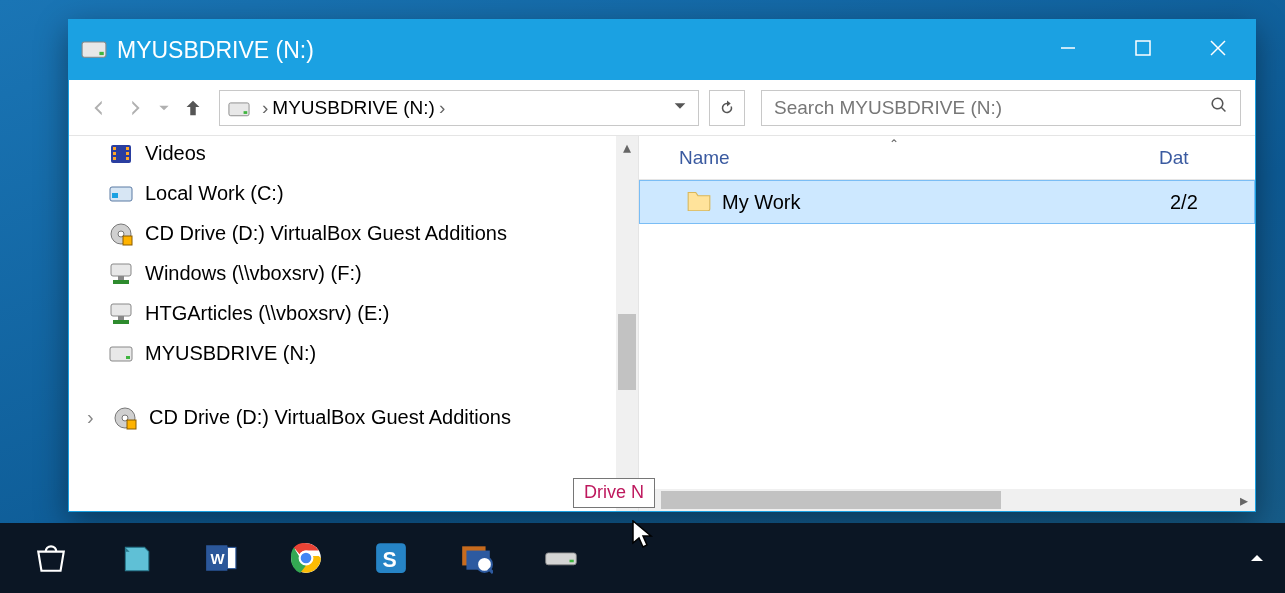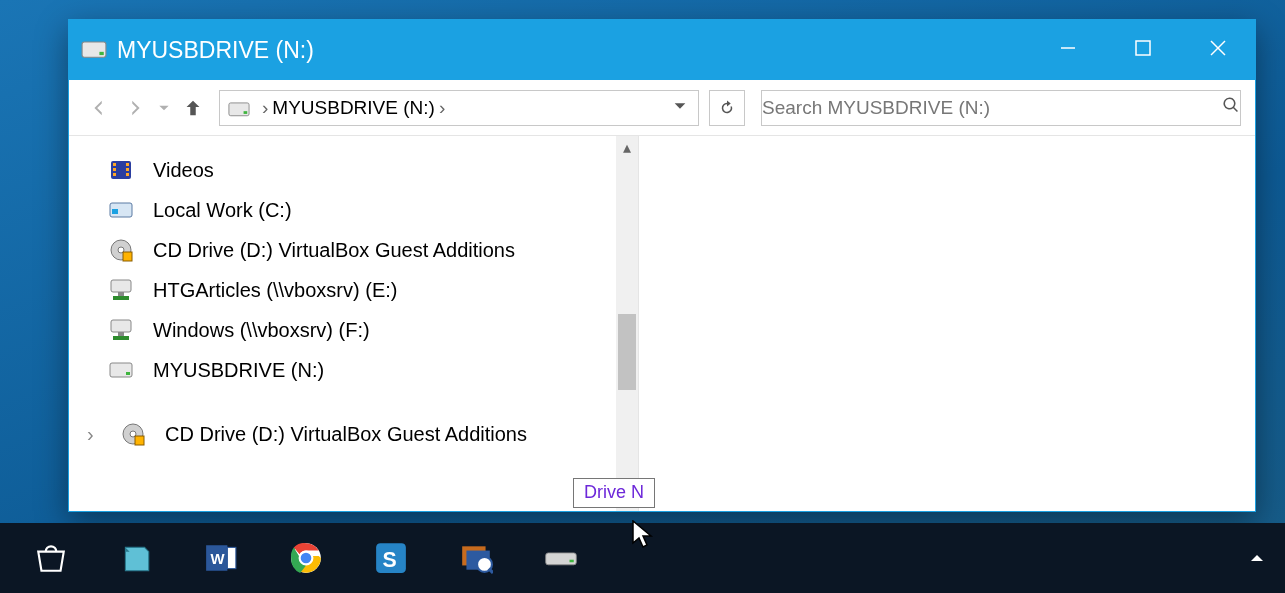--- a/index.html
+++ b/index.html
@@ -42,21 +42,21 @@
 
   
   .tooltip {
     position: absolute;
     left: 573px;
     top: 478px;
     background: #fff;
     border: 1px solid #767676;
     padding: 3px 10px 4px 10px;
     font-size: 18px;
-    color:#6d28d9;
+    color:#be185d;
     z-index: 50;
   }
 
   
   .cursor {
     position:absolute;
     left: 632px;
     top: 520px;
     z-index:60;
   }
@@ -118,44 +118,44 @@
   .addr-box .spacer{flex:1;}
   .addr-drop{width:20px;color:#555;}
   .refresh-btn{width:36px;height:36px;border:1px solid #c8c8c8;display:flex;align-items:center;justify-content:center;margin-right:12px;}
   .refresh-btn svg{width:18px;height:18px;fill:#555;}
   .search-box{
     flex:1;
     border:1px solid #c8c8c8;
     height:36px;
     display:flex;
     align-items:center;
-    padding:0 0;
+    padding:0 12px;
     color:#777;
     font-size:19px;
   }
   .search-box .sicon{margin-left:auto;}
   .search-box .sicon svg{width:18px;height:18px;fill:#555;}
 
   
   .body{flex:1;display:flex;overflow:hidden;}
   .nav-pane{
     width:570px;
     border-right:1px solid #e5e5e5;
     padding:6px 0 0 40px;
     overflow:hidden;
     position:relative;
   }
   .nav-item{
     height:40px;
     display:flex;
-    align-items:flex-end;
+    align-items:flex-start;
     font-size:20px;
     color:#000;
     cursor:pointer;
-    gap:20px;
+    gap:12px;
   }
   .nav-ico{width:24px;height:24px;display:flex;align-items:center;justify-content:center;flex-shrink:0;}
   .nav-pane .spacer-row{height:24px;}
   .nav-scroll{
     position:absolute;
     right:0;top:0;bottom:0;width:22px;
     background:#f0f0f0;
   }
   .nav-scroll .thumb{
     position:absolute;
@@ -333,31 +333,31 @@
         <span>CD Drive (D:) VirtualBox Guest Additions</span>
       </div>
       <div class="nav-item">
         <span class="nav-ico">
           <svg viewBox="0 0 24 24">
               <rect x="2" y="2" width="20" height="12" rx="2" fill="#e8e8e8" stroke="#888"></rect>
               <rect x="9" y="14" width="6" height="4" fill="#888"></rect>
               <rect x="4" y="18" width="16" height="4" fill="#2e8b2e"></rect>
             </svg>
         </span>
-        <span>HTGArticles (\\vboxsrv) (E:)</span>
+        <span>Windows (\\vboxsrv) (F:)</span>
       </div>
       <div class="nav-item">
         <span class="nav-ico">
           <svg viewBox="0 0 24 24">
               <rect x="2" y="2" width="20" height="12" rx="2" fill="#e8e8e8" stroke="#888"></rect>
               <rect x="9" y="14" width="6" height="4" fill="#888"></rect>
               <rect x="4" y="18" width="16" height="4" fill="#2e8b2e"></rect>
             </svg>
         </span>
-        <span>Windows (\\vboxsrv) (F:)</span>
+        <span>HTGArticles (\\vboxsrv) (E:)</span>
       </div>
       <div class="nav-item">
         <span class="nav-ico">
           <svg viewBox="0 0 24 16" class="drive-svg">
               <rect class="body" x="1" y="1" width="22" height="14" rx="2"></rect>
               <rect class="led" x="17" y="10" width="4" height="3"></rect>
             </svg>
         </span>
         <span>MYUSBDRIVE (N:)</span>
       </div>
@@ -374,20 +374,48 @@
         <span>CD Drive (D:) VirtualBox Guest Additions</span>
       </div>
 
       <div class="nav-scroll">
         <div class="arr up">▴</div>
         <div class="thumb"></div>
         <div class="arr dn">▾</div>
       </div>
     </div>
 
+    <div class="content">
+      <div class="col-headers">
+        <div class="col-name">
+          <span>Name</span>
+          <span class="sort-ind">⌃</span>
+        </div>
+        <div class="col-date">
+          <span>Dat</span>
+        </div>
+      </div>
+      <div class="file-row selected">
+        <div class="fname">
+          <span class="folder-ico">
+            <svg viewBox="0 0 24 20">
+                <path d="M2 3h7l2 3h11v12a2 2 0 0 1-2 2H2z" fill="#ffe39b" stroke="#d9b75a"></path>
+              </svg>
+          </span>
+          <span>My Work</span>
+        </div>
+        <div class="fdate">2/2</div>
+      </div>
+
+      <div class="content-hscroll">
+        <div class="arr lt">◂</div>
+        <div class="thumb"></div>
+        <div class="arr rt">▸</div>
+      </div>
+    </div>
   </div>
 </div>
 
 <div class="tooltip">Drive N</div>
 
 <div class="cursor">
   <svg viewBox="0 0 24 32">
       <path d="M1 1l0 22 6-5 4 9 4-2-4-9 8 0z" fill="#fff" stroke="#000" stroke-width="1.5"></path>
     </svg>
 </div>

